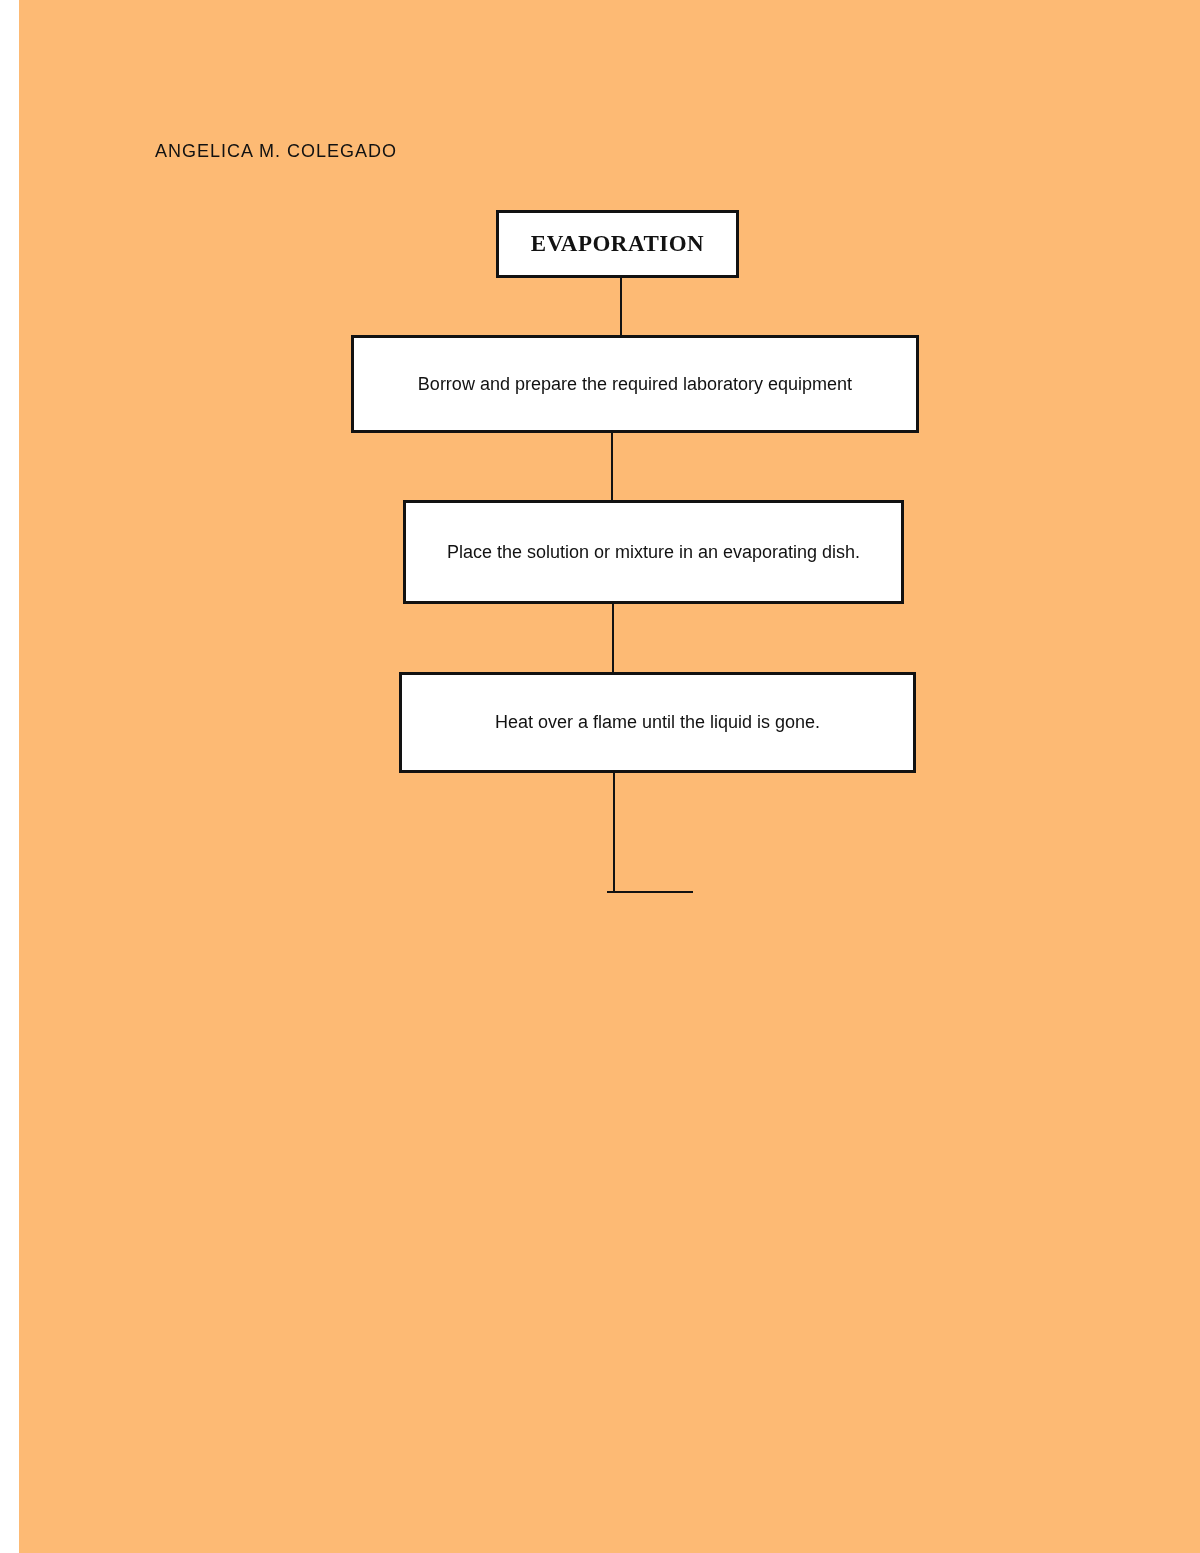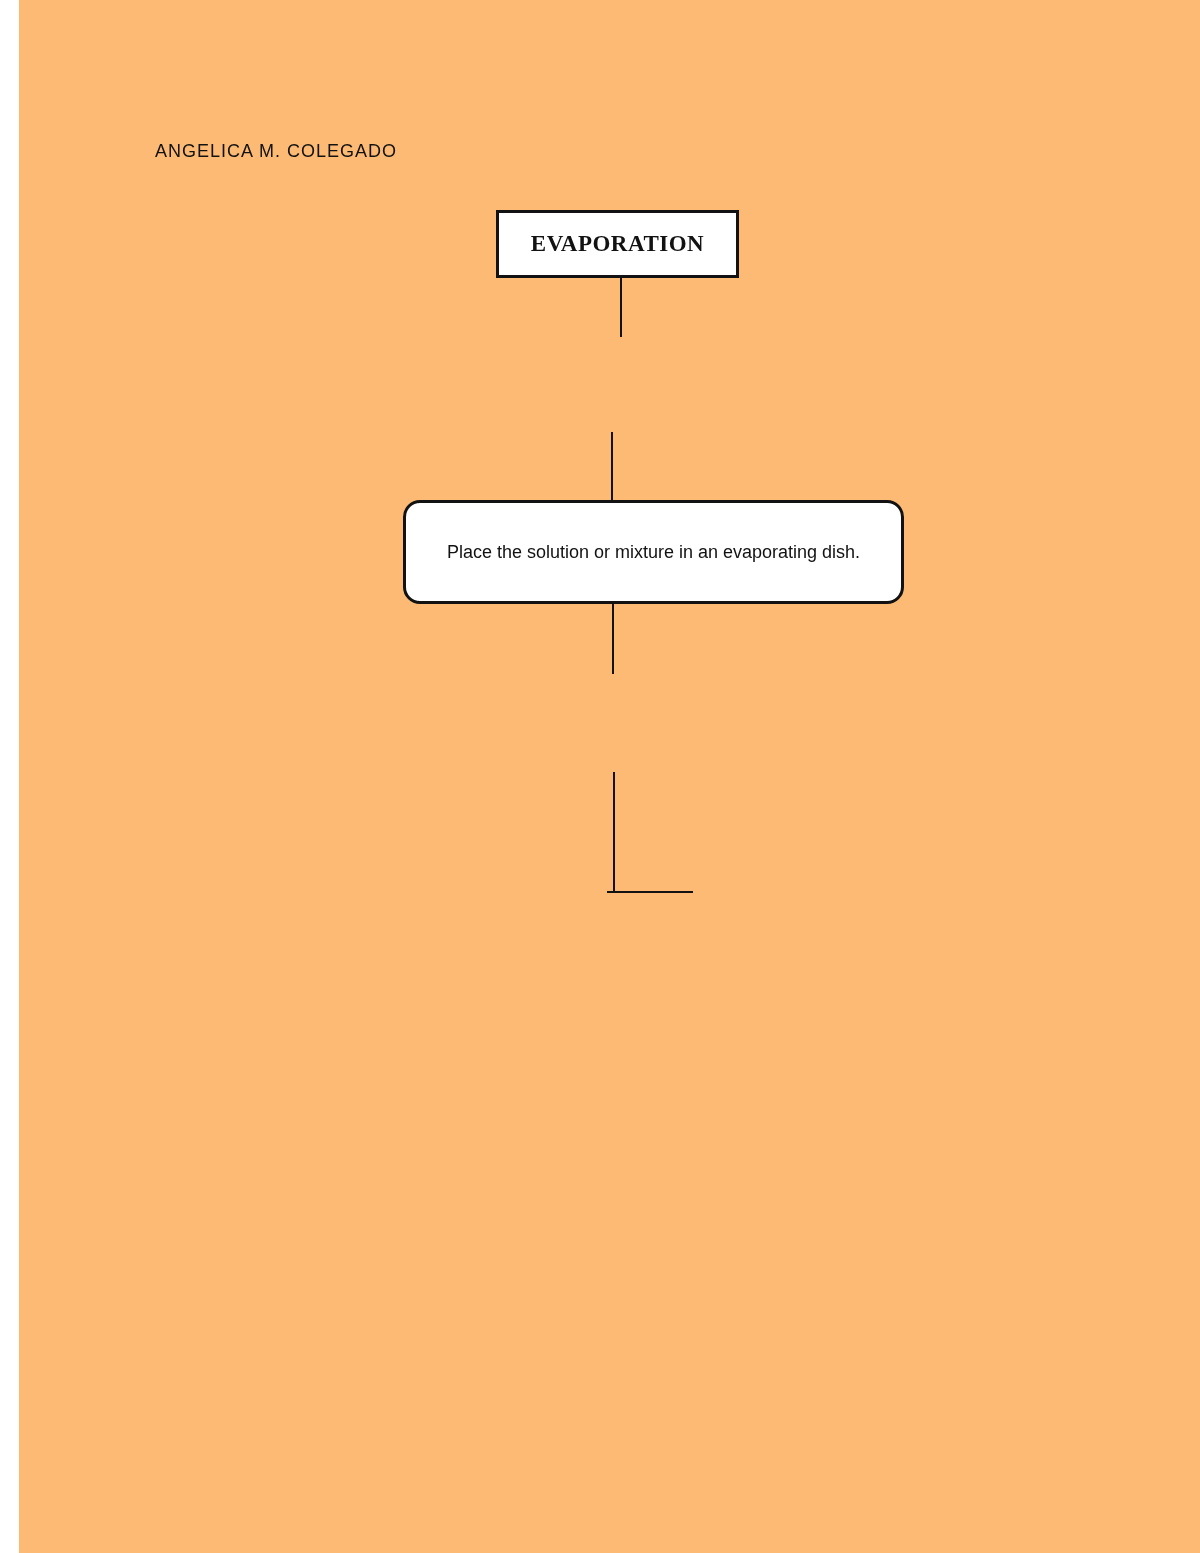--- a/index.html
+++ b/index.html
@@ -45,21 +45,21 @@
     font-family: "Liberation Serif", serif;
     font-weight: bold;
     font-size: 23px;
     letter-spacing: 0.5px;
   }
   .step-box {
     font-size: 18px;
     line-height: 1.7;
   }
   .step-1 { left: 332px; top: 335px; width: 568px; height: 98px;  }
-  .step-2 { left: 384px; top: 500px; width: 501px; height: 104px; border-radius: 17px; }
+  .step-2 { left: 384px; top: 500px; width: 501px; height: 104px; }
   .step-3 { left: 380px; top: 672px; width: 517px; height: 101px; }
   .note-box { left: 672px; top: 847px; width: 416px; height: 123px; padding: 0 24px; }
   .connector {
     position: absolute;
     background: #121212;
   }
   .conn-v1 { left: 601px; top: 278px; width: 2px; height: 59px; }
   .conn-v2 { left: 592px; top: 432px; width: 2px; height: 70px; }
   .conn-v3 { left: 593px; top: 603px; width: 2px; height: 71px; }
   .conn-v4 { left: 594px; top: 772px; width: 2px; height: 121px; }
@@ -71,27 +71,33 @@
 <div class="page">
 
   <div class="author">ANGELICA M. COLEGADO</div>
 
   <div class="flow-box title-box">
     <span>EVAPORATION</span>
   </div>
 
   <div class="connector conn-v1"></div>
 
+  <div class="flow-box step-box step-1">
+    <span>Borrow and prepare the required laboratory equipment</span>
+  </div>
 
   <div class="connector conn-v2"></div>
 
   <div class="flow-box step-box step-2">
     <span>Place the solution or mixture in an evaporating dish.</span>
   </div>
 
   <div class="connector conn-v3"></div>
 
+  <div class="flow-box step-box step-3">
+    <span>Heat over a flame until the liquid is gone.</span>
+  </div>
 
   <div class="connector conn-v4"></div>
   <div class="connector conn-h4"></div>
 
 
 </div>
 
 </body></html>

